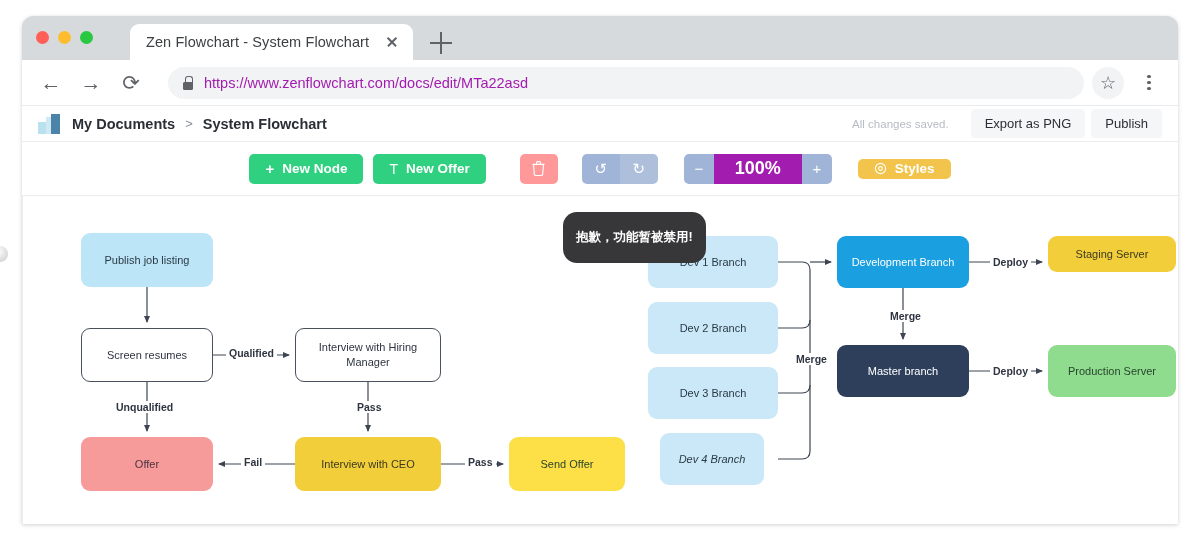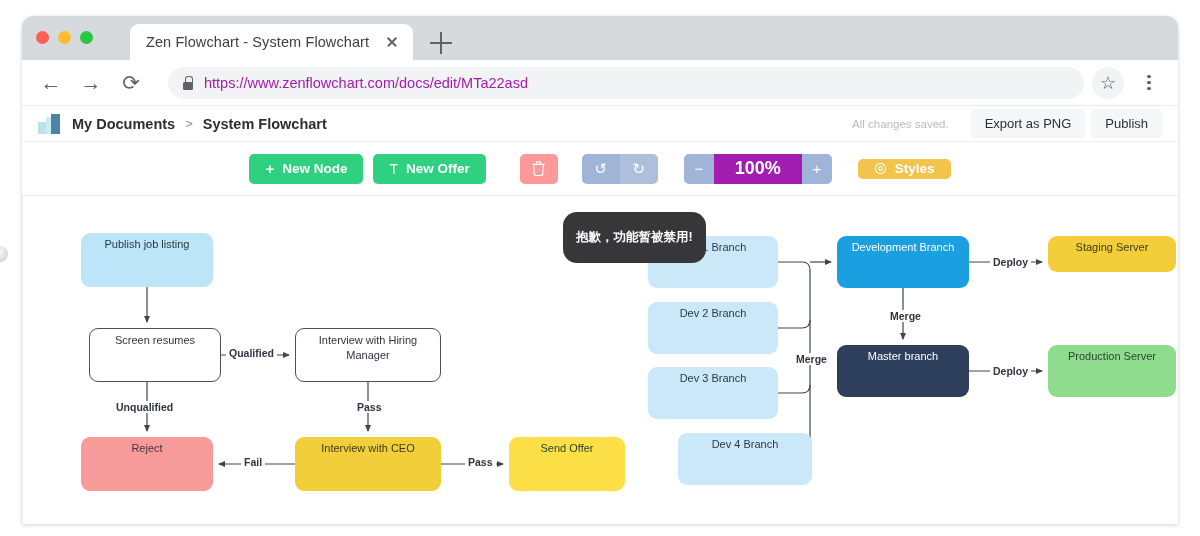--- a/index.html
+++ b/index.html
@@ -161,21 +161,21 @@
   .ico-T{ font-size:14px; font-weight:normal; line-height:1;}
 
   
   .canvas {
     position:relative; height:calc(508px - 44px - 46px - 36px - 54px);
     background:#fff; overflow:hidden;
     border-left:1px solid #ececec;
   }
   .node {
     position:absolute; border-radius:9px;
-    display:flex; justify-content:center; text-align:center;
+    display:flex; align-items:center; justify-content:center; text-align:center;
     font-size:11px; line-height:1.35; padding:4px 8px;
   }
   .lbl {
     position:absolute; font-size:10.5px; color:#2e3440; font-weight:bold;
     background:#fff; padding:0 3px; white-space:nowrap;
   }
   svg.edges { position:absolute; left:0; top:0; width:100%; height:100%; }
 
   .tooltip{
     position:absolute; background:#37373a; color:#fff;
@@ -320,45 +320,45 @@
           <path d="M946,66 L1019,66" marker-end="url(#ah)"></path>
 
           <path d="M946,175 L1019,175" marker-end="url(#ah)"></path>
         </g>
       </svg>
 
       <div id="nodes-layer">
           <div class="node" style="left: 58px; top: 37px; width: 132px; height: 54px; background: rgb(189, 229, 248); color: rgb(42, 58, 69);">
             <span>Publish job listing</span>
           </div>
-          <div class="node" style="left: 58px; top: 132px; width: 132px; height: 54px; background: rgb(255, 255, 255); color: rgb(46, 52, 64); border: 1.3px solid rgb(73, 81, 92); margin-left: 8px;">
+          <div class="node" style="left: 58px; top: 132px; width: 132px; height: 54px; background: rgb(255, 255, 255); color: rgb(46, 52, 64); border: 1.3px solid rgb(73, 81, 92);">
             <span>Screen resumes</span>
           </div>
           <div class="node" style="left: 272px; top: 132px; width: 146px; height: 54px; background: rgb(255, 255, 255); color: rgb(46, 52, 64); border: 1.3px solid rgb(73, 81, 92);">
             <span>Interview with Hiring Manager</span>
           </div>
           <div class="node" style="left: 58px; top: 241px; width: 132px; height: 54px; background: rgb(247, 154, 154); color: rgb(74, 51, 64);">
-            <span>Reject</span>
+            <span>Offer</span>
           </div>
           <div class="node" style="left: 272px; top: 241px; width: 146px; height: 54px; background: rgb(242, 206, 58); color: rgb(60, 58, 33);">
             <span>Interview with CEO</span>
           </div>
           <div class="node" style="left: 486px; top: 241px; width: 116px; height: 54px; background: #fde047; color: rgb(42, 68, 48);">
             <span>Send Offer</span>
           </div>
           <div class="node" style="left: 625px; top: 40px; width: 130px; height: 52px; background: rgb(203, 232, 248); color: rgb(42, 58, 69);">
             <span>Dev 1 Branch</span>
           </div>
           <div class="node" style="left: 625px; top: 106px; width: 130px; height: 52px; background: rgb(203, 232, 248); color: rgb(42, 58, 69);">
             <span>Dev 2 Branch</span>
           </div>
           <div class="node" style="left: 625px; top: 171px; width: 130px; height: 52px; background: rgb(203, 232, 248); color: rgb(42, 58, 69);">
             <span>Dev 3 Branch</span>
           </div>
-          <div class="node" style="left: 655px; top: 237px; width: 134px; height: 52px; background: rgb(203, 232, 248); color: rgb(42, 58, 69);">
+          <div class="node" style="left: 637px; top: 237px; width: 104px; height: 52px; background: rgb(203, 232, 248); color: rgb(42, 58, 69); font-style: italic;">
             <span>Dev 4 Branch</span>
           </div>
           <div class="node" style="left: 814px; top: 40px; width: 132px; height: 52px; background: rgb(26, 159, 224); color: rgb(255, 255, 255);">
             <span>Development Branch</span>
           </div>
           <div class="node" style="left: 814px; top: 149px; width: 132px; height: 52px; background: rgb(46, 63, 92); color: rgb(255, 255, 255);">
             <span>Master branch</span>
           </div>
           <div class="node" style="left: 1025px; top: 40px; width: 128px; height: 36px; background: rgb(242, 206, 58); color: rgb(60, 58, 33);">
             <span>Staging Server</span>

